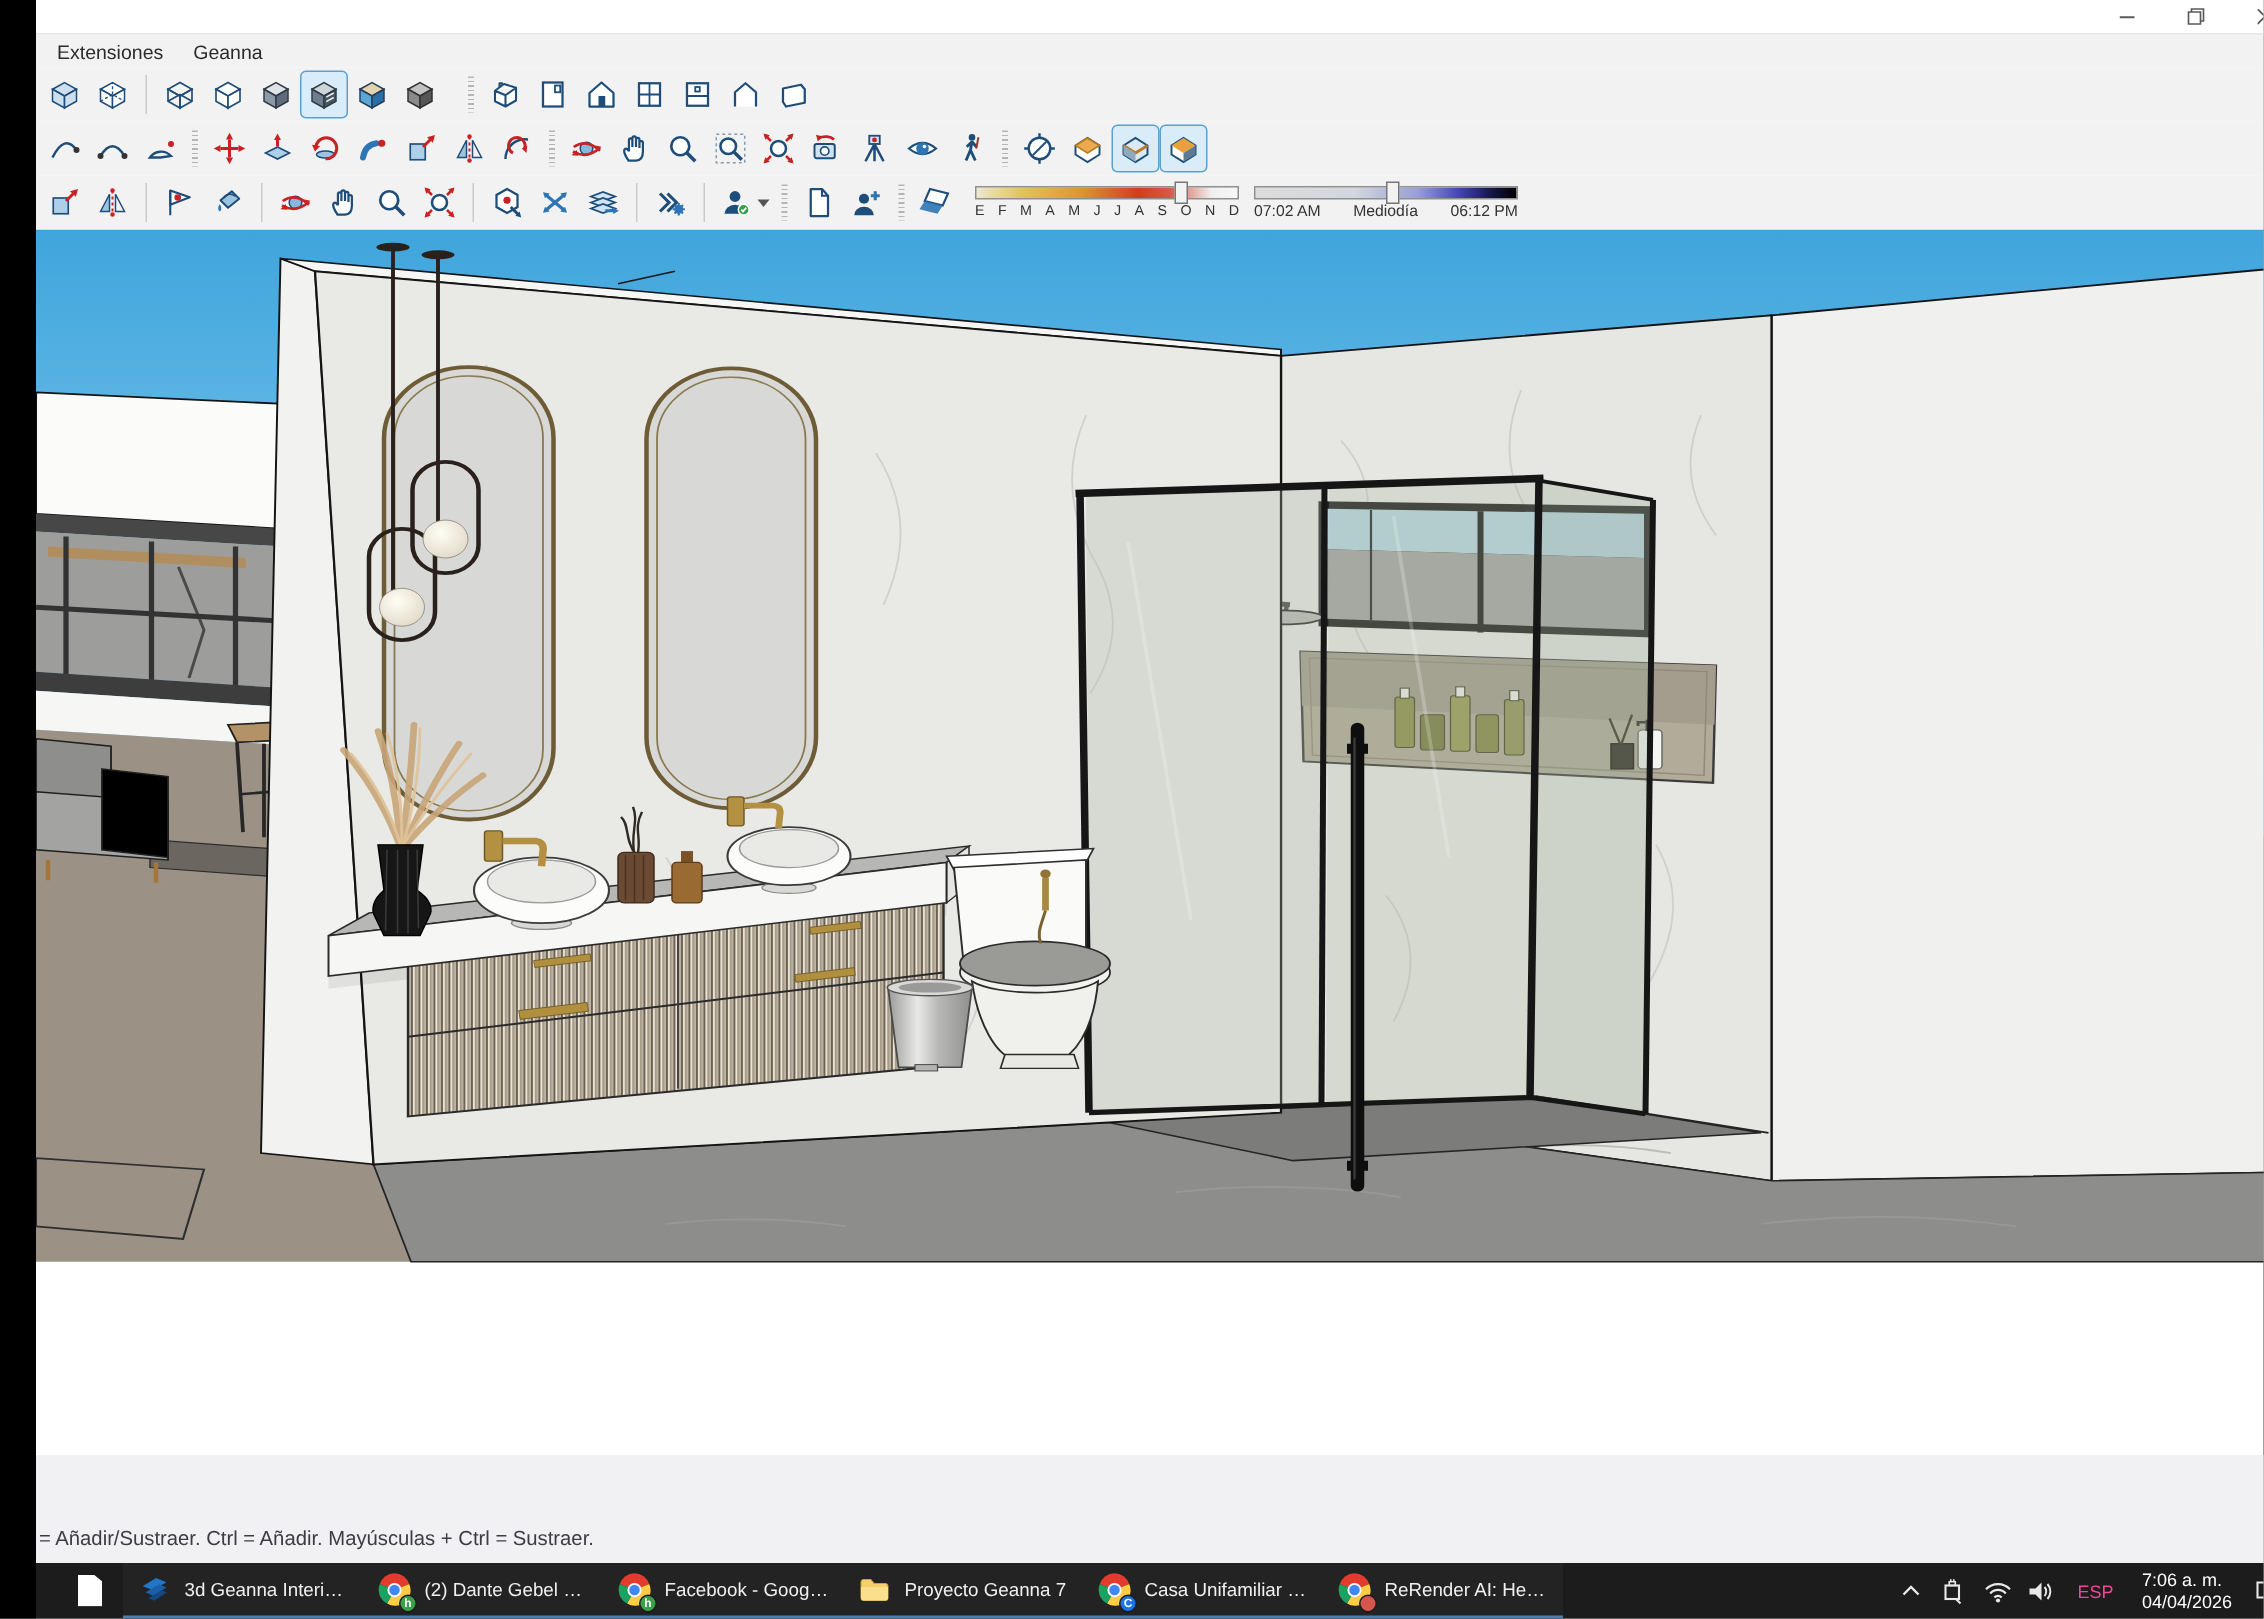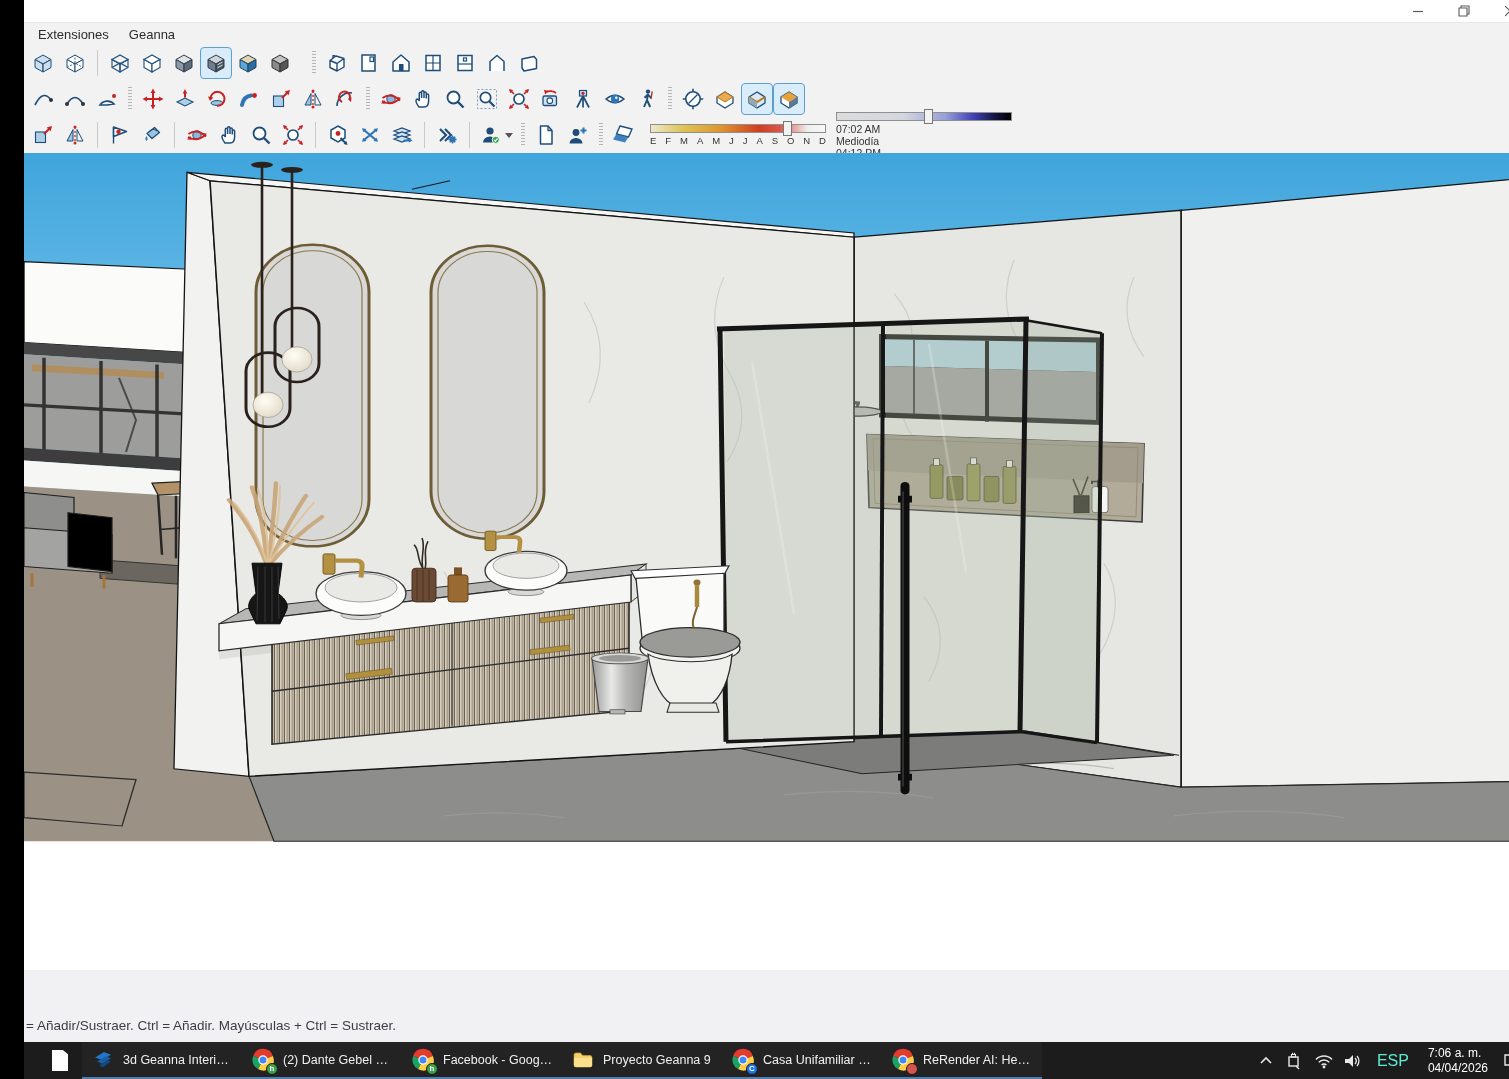--- a/index.html
+++ b/index.html
@@ -22,39 +22,39 @@
     background-image:repeating-linear-gradient(to bottom,#b5b5b5 0 1px,transparent 1px 3px);}
   .ic{display:block;}
   .caret{width:0;height:0;border-left:4px solid transparent;border-right:4px solid transparent;border-top:5px solid #555;margin-left:2px;}
   
   .slider{display:flex;flex-direction:column;align-items:stretch;margin-left:10px;flex:0 0 auto;}
   .track{position:relative;width:176px;height:9px;border:1px solid #8f8f8f;box-sizing:border-box;background:#fff;}
   .track.date{background:linear-gradient(90deg,#ece7cf 0%,#e0c456 18%,#dd9630 40%,#d23c20 62%,#d9574a 74%,#efefef 90%,#f7f7f7 100%);}
   .track.time{background:linear-gradient(90deg,#dcdcdc 0%,#d3d7de 38%,#99a0d6 62%,#4343bb 78%,#17174a 90%,#000 100%);}
   .thumb{position:absolute;top:-4px;width:9px;height:15px;background:#f2f2f2;border:1px solid #777;box-sizing:border-box;}
   .slider-labels{display:flex;justify-content:space-between;width:176px;font-size:9.5px;color:#333;margin-top:2px;}
-  .slider-labels.time{font-size:10.5px;flex-direction:column;}
+  .slider-labels.time{font-size:10.5px;}
   
   #viewport{position:absolute;top:153px;left:0;width:1509px;height:817px;}
   
   #statusbar{position:absolute;top:970px;left:0;width:100%;height:72px;background:#f1f1f3;}
   #status-text{position:absolute;left:2px;bottom:9px;font-size:13.5px;color:#3c3c44;}
   
   #taskbar{position:absolute;top:1042px;left:0;width:100%;height:37px;background:#1c1c1c;display:flex;align-items:stretch;}
   .tb-app{display:flex;align-items:center;gap:8px;padding:0 9px;box-sizing:border-box;width:160px;flex:0 0 auto;border-bottom:2px solid transparent;}
   .tb-app.running{border-bottom:2px solid #4e7fae;background:#232323;}
   .tb-app .app-label{color:#f0f0f0;font-size:12.5px;white-space:nowrap;overflow:hidden;text-overflow:ellipsis;}
   .tb-app-small{display:flex;align-items:center;justify-content:center;width:44px;flex:0 0 auto;margin-left:14px;}
   .doc-icon{width:16px;height:21px;background:#fff;clip-path:polygon(0 0,68% 0,100% 20%,100% 100%,0 100%);}
   .app-icon{position:relative;width:24px;height:24px;flex:0 0 auto;}
   .badge{position:absolute;right:-3px;bottom:-3px;width:12px;height:12px;border-radius:50%;display:flex;align-items:center;justify-content:center;
     color:#fff;font-size:8px;font-weight:bold;border:1px solid #1c1c1c;box-sizing:border-box;}
   #tray{margin-left:auto;display:flex;align-items:center;gap:7px;padding-right:10px;}
   .tray-ic{display:flex;align-items:center;justify-content:center;width:22px;height:24px;}
-  #tray-lang{color:#5eead4;font-size:16px;padding:0 6px;}
+  #tray-lang{color:#ec4899;font-size:12px;padding:0 6px;}
   #tray-clock{color:#fff;font-size:12px;line-height:1.25;padding:0 6px;}
 </style>
 </head>
 <body>
 
 <div id="screen">
 
   <div class="titlebar">
     <div class="win-btn">
       <svg class="ic" width="11" height="11">
@@ -534,21 +534,21 @@
           <span>D</span>
       </div>
     </div>
     <div class="slider">
       <div class="track time">
           <div class="thumb" style="left:50%;"></div>
         </div>
       <div class="slider-labels time">
         <span>07:02 AM</span>
         <span>Mediodía</span>
-        <span>04:12 PM</span>
+        <span>06:12 PM</span>
       </div>
     </div>
   </div>
 
   <svg id="viewport" viewBox="0 153 1509 970" preserveAspectRatio="none">
     <defs>
       <linearGradient id="skyg" x1="0" y1="0" x2="0" y2="1">
         <stop offset="0" stop-color="#3fa5dc"></stop>
           <stop offset=".65" stop-color="#7cc5ec"></stop>
           <stop offset="1" stop-color="#a8def6"></stop>
@@ -869,21 +869,21 @@
       </div>
       <span class="app-label">Facebook - Google ...</span>
     </div>
     <div class="tb-app running">
       <div class="app-icon">
         <svg width="24" height="24">
             <path d="M3 7 a2 2 0 0 1 2 -2 h4.5 l2.2 2.6 H19 a2 2 0 0 1 2 2 V17 a2 2 0 0 1 -2 2 H5 a2 2 0 0 1 -2 -2Z" fill="#f6d06b" stroke="#c8a23e" stroke-width=".7"></path>
             <path d="M3 10 H21 V17 a2 2 0 0 1 -2 2 H5 a2 2 0 0 1 -2 -2Z" fill="#fadf8d"></path>
           </svg>
       </div>
-      <span class="app-label">Proyecto Geanna 9</span>
+      <span class="app-label">Proyecto Geanna 7</span>
     </div>
     <div class="tb-app running">
       <div class="app-icon">
         <svg width="24" height="24">
             <path d="M12 12 L2.2 8 A10.3 10.3 0 0 1 21.8 8Z" fill="#e33b2e"></path>
             <path d="M12 12 L21.8 8 A10.3 10.3 0 0 1 7 21Z" fill="#ffcd46"></path>
             <path d="M12 12 L7 21 A10.3 10.3 0 0 1 2.2 8Z" fill="#1aa260"></path>
             <circle cx="12" cy="12" r="4.7" fill="#fff"></circle>
             <circle cx="12" cy="12" r="3.5" fill="#4285f4"></circle>
           </svg>

